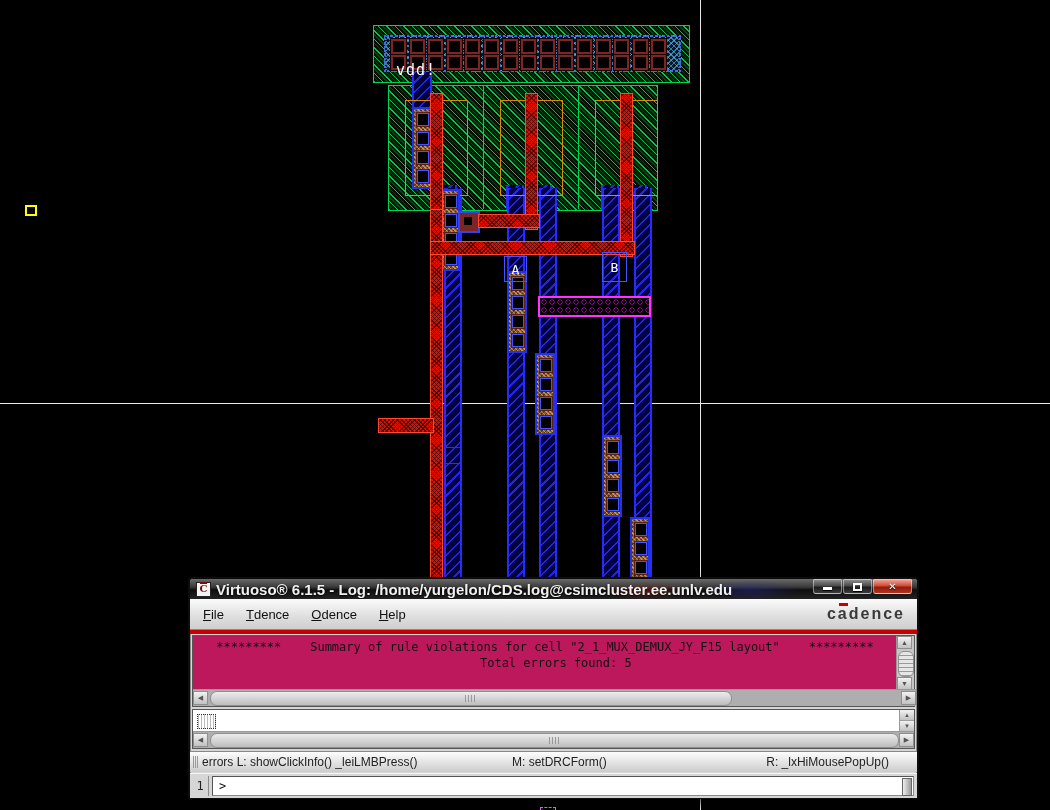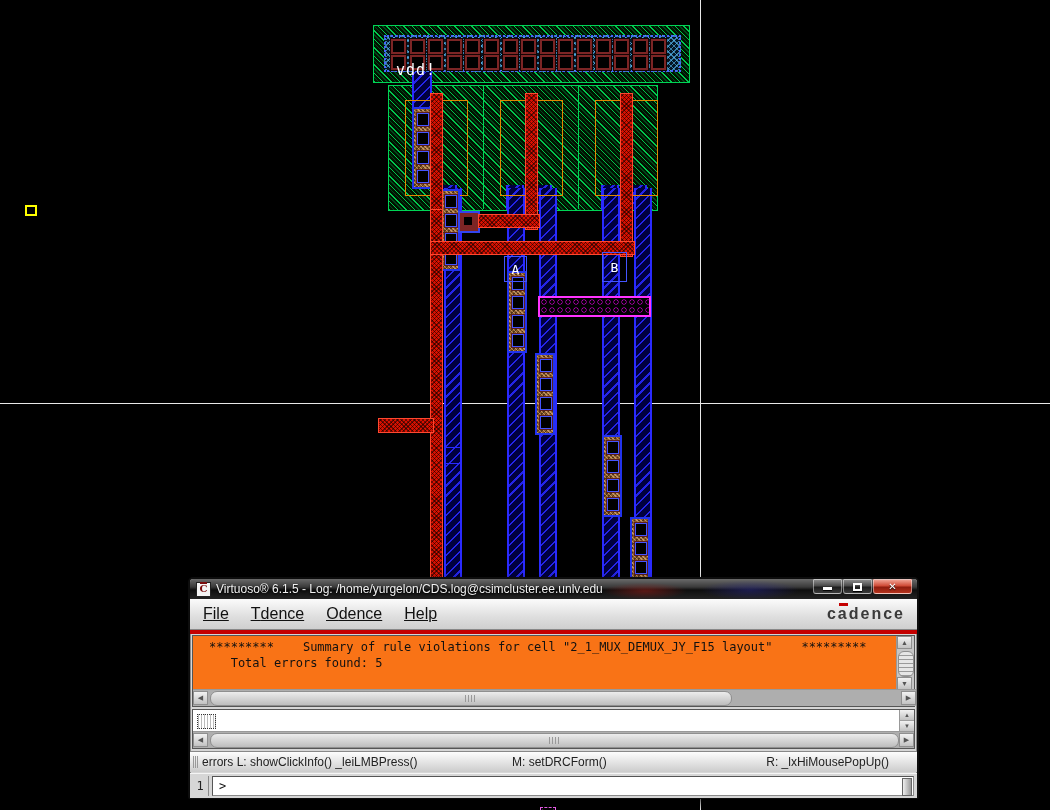--- a/index.html
+++ b/index.html
@@ -69,45 +69,45 @@
     box-shadow:inset 0 0 0 1px #8a8a8a, 3px 4px 10px rgba(0,0,0,.7);}
   .titlebar{left:0;top:0;width:727px;height:20px;border-radius:4px 4px 0 0;
     background:
       radial-gradient(60px 12px at 455px 60%, rgba(150,30,25,.55), transparent 70%),
       radial-gradient(70px 14px at 560px 55%, rgba(40,40,140,.5), transparent 70%),
       linear-gradient(#6a6a6a,#3a3a3a 40%,#0e0e0e 55%,#232323);
     display:flex;align-items:center;}
   .win-icon{width:13px;height:13px;margin:0 5px 0 6px;background:#f4f4f4;border:1px solid #222;
     display:flex;align-items:center;justify-content:center;flex:0 0 auto;}
   .win-icon span{color:#7a0c0c;font:bold 10px/1 "DejaVu Serif",serif;border-top:2px solid #7a0c0c;margin-top:-2px;}
-  .title-text{color:#f0f0f0;font-size:12px;text-shadow:0 1px 2px #000;white-space:nowrap;}
+  .title-text{color:#f0f0f0;font-size:15px;text-shadow:0 1px 2px #000;white-space:nowrap;font-weight:bold;}
   .win-btns{position:absolute;right:5px;top:0;display:flex;}
   .win-btn{height:15px;margin-left:1px;border:1px solid rgba(250,250,250,.45);border-top:1px solid rgba(255,255,255,.7);
     border-radius:0 0 3px 3px;background:linear-gradient(#8a8a8a,#4a4a4a 45%,#1c1c1c 55%,#3a3a3a);
     display:flex;align-items:center;justify-content:center;box-sizing:border-box;}
   .btn-min,.btn-max{width:29px;} .btn-close{width:39px;
     background:linear-gradient(#efa091,#cf4a35 45%,#8f1d0e 55%,#b5321c);}
   .glyph-min{width:9px;height:3px;background:#fff;margin-top:4px;box-shadow:0 1px 1px #000;}
   .glyph-max{width:9px;height:8px;border:2px solid #fff;box-sizing:border-box;box-shadow:0 1px 1px #000;}
   .glyph-close{color:#fff;font:bold 10px/1 "DejaVu Sans",sans-serif;text-shadow:0 1px 1px #000;}
 
   .menubar{left:0;top:20px;width:727px;height:30px;
     background:linear-gradient(#fbfbfb,#dedede 60%,#cfcfcf);
     border-bottom:1px solid #9a9a9a;display:flex;align-items:center;}
-  .menu-item{font-size:16px;color:#111;padding:3px 9px;margin-left:4px;text-decoration:underline;}
+  .menu-item{font-size:13px;color:#111;padding:3px 9px;margin-left:4px;}
   .menu-item .accel{text-decoration:underline;}
   .brand{position:absolute;right:12px;top:5px;color:#3a3a3a;
     font:bold 16px/1.2 "Liberation Sans",sans-serif;letter-spacing:2px;}
   .brand .accent{position:relative;}
   .brand .accent::before{content:"";position:absolute;top:-2px;left:1px;right:1px;height:3px;background:#c40000;}
   .redline{left:0;top:50px;width:727px;height:4px;background:#c40000;border-top:1px solid #888;}
 
   .console-wrap{left:2px;top:56px;width:723px;height:72px;border:1px solid #555;background:#fff;box-sizing:border-box;}
-  .console-text{position:absolute;left:0;top:0;right:17px;bottom:16px;background:#f97316;overflow:hidden;
-    font:12px/16px "DejaVu Sans Mono",monospace;color:#111;white-space:pre;padding:3px 16px;}
+  .console-text{position:absolute;left:0;top:0;right:17px;bottom:16px;background:#be185d;overflow:hidden;
+    font:12px/16px "DejaVu Sans Mono",monospace;color:#111;white-space:pre;padding:3px 16px;text-align:center;}
   .vscroll{position:absolute;right:0;top:0;width:17px;bottom:16px;background:#c6c6c6;border-left:1px solid #999;}
   .sb-btn{width:15px;height:13px;background:linear-gradient(#f2f2f2,#c2c2c2);border:1px solid #8f8f8f;
     box-sizing:border-box;color:#555;font-size:7px;line-height:11px;text-align:center;}
   .vscroll .sb-down{position:absolute;bottom:0;}
   .v-thumb{position:absolute;left:1px;top:15px;width:14px;height:24px;border:1px solid #8f8f8f;border-radius:6px;
     background:repeating-linear-gradient(0deg,#9a9a9a 0 1px,#e6e6e6 1px 4px);}
   .hscroll{position:absolute;left:0;bottom:0;height:16px;background:#aeaeae;border-top:1px solid #999;}
   .console-wrap .hscroll{width:723px;}
   .h-thumb{position:absolute;top:1px;height:13px;border:1px solid #8f8f8f;border-radius:7px;
     background:linear-gradient(#ececec,#bdbdbd);}

